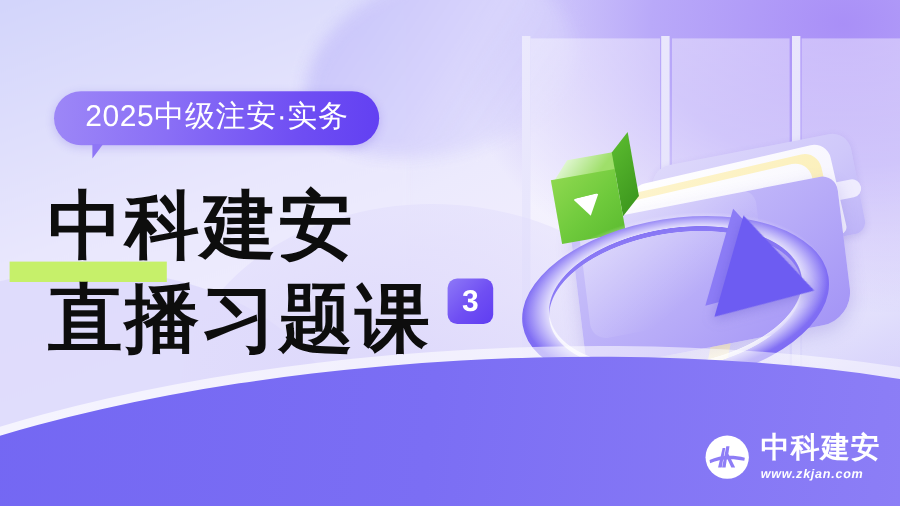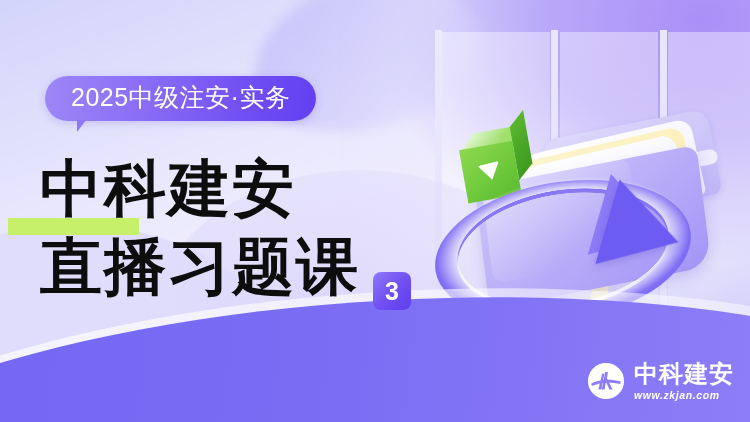--- a/index.html
+++ b/index.html
@@ -181,21 +181,21 @@
     line-height:78px;
     color:#0d0d0d;
     letter-spacing:2px;
     white-space:nowrap;
   }
   .hl-bar{
     position:absolute;left:8px;top:218px;width:131px;height:17px;
     background:#c6f06a;
   }
   .title-line.l1{z-index:2;}
-  .title-line.l2{z-index:2;display:flex;align-items:flex-end;}
+  .title-line.l2{z-index:2;display:flex;align-items:flex-start;}
   .ep-badge{
     display:inline-block;
     margin-left:13px;
     width:38px;height:38px;
     border-radius:8px;
     background:linear-gradient(135deg,#8e79f7 0%,#6f4ef3 55%,#5f3df2 100%);
     color:#ffffff;
     font-family:"Liberation Sans","DejaVu Sans",sans-serif;
     font-weight:bold;
     font-size:25px;

